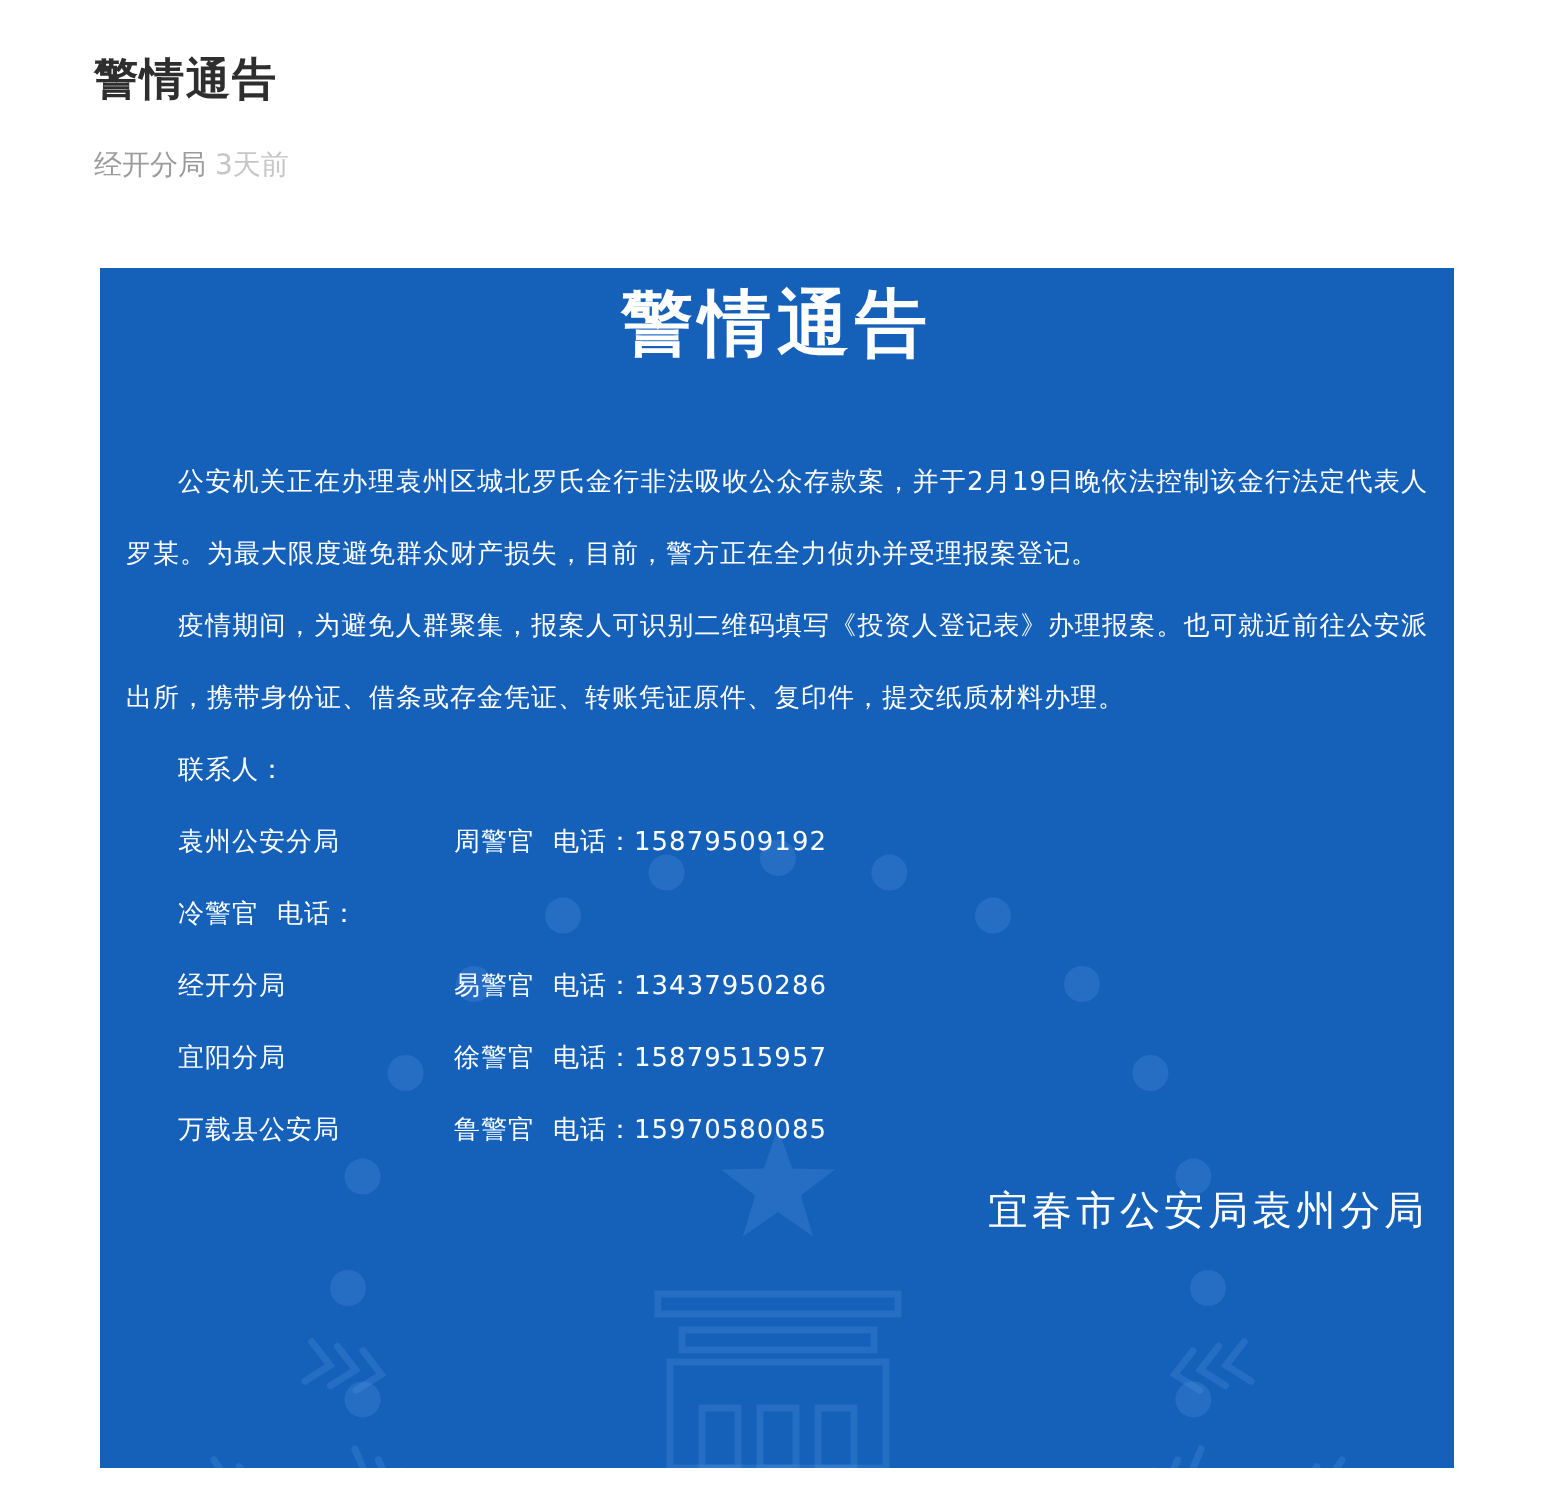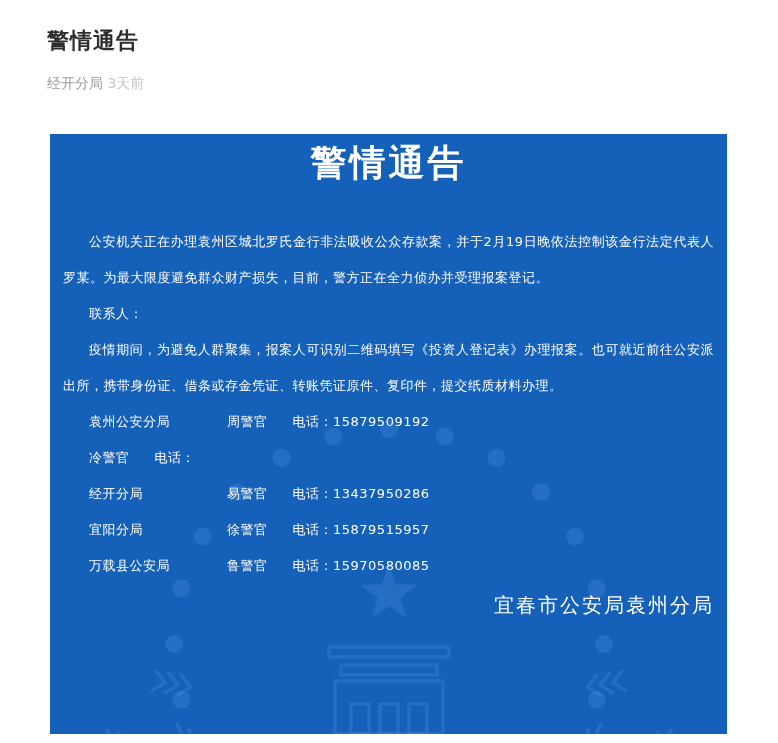--- a/index.html
+++ b/index.html
@@ -20,21 +20,21 @@
     overflow:hidden;padding:6px 13px 0 13px;
   }
   .notice-title{
     margin:0 0 38px 0;text-align:center;font-size:36px;line-height:46px;
     font-weight:bold;letter-spacing:3px;
   }
   .notice-body{position:relative;z-index:2;font-size:13px;line-height:36px;letter-spacing:0.5px;}
   .notice-body p{margin:0;text-indent:2em;text-align:justify;}
   .contact-row{display:flex;padding-left:2em;}
   .contact-bureau{width:138px;flex:0 0 138px;}
-  .contact-officer{margin-right:25px;}
+  .contact-officer{margin-right:9px;}
   .notice-footer{
     position:relative;z-index:2;margin-top:4px;text-align:right;
     font-size:20px;line-height:35px;letter-spacing:2px;
   }
   .watermark{
     position:absolute;left:50%;bottom:0;transform:translateX(-50%);
     z-index:1;pointer-events:none;
   }
 </style>
 </head>
@@ -94,22 +94,22 @@
         <rect x="272" y="440" width="18" height="30"></rect>
         <rect x="301" y="440" width="18" height="30"></rect>
         <rect x="330" y="440" width="18" height="30"></rect>
       </g>
     </svg>
 
     <h2 class="notice-title">警情通告</h2>
 
     <div class="notice-body">
       <p>公安机关正在办理袁州区城北罗氏金行非法吸收公众存款案，并于2月19日晚依法控制该金行法定代表人罗某。为最大限度避免群众财产损失，目前，警方正在全力侦办并受理报案登记。</p>
+      <p>疫情期间，为避免人群聚集，报案人可识别二维码填写《投资人登记表》办理报案。也可就近前往公安派出所，携带身份证、借条或存金凭证、转账凭证原件、复印件，提交纸质材料办理。</p>
       <p>联系人：</p>
-      <p>疫情期间，为避免人群聚集，报案人可识别二维码填写《投资人登记表》办理报案。也可就近前往公安派出所，携带身份证、借条或存金凭证、转账凭证原件、复印件，提交纸质材料办理。</p>
 
       <div class="contact-row">
         <span class="contact-bureau">袁州公安分局</span>
         <span class="contact-officer">周警官</span>
         <span>电话：</span>
           <span>15879509192</span>
       </div>
       <div class="contact-row">
         <span class="contact-officer">冷警官</span>
         <span>电话：</span>

